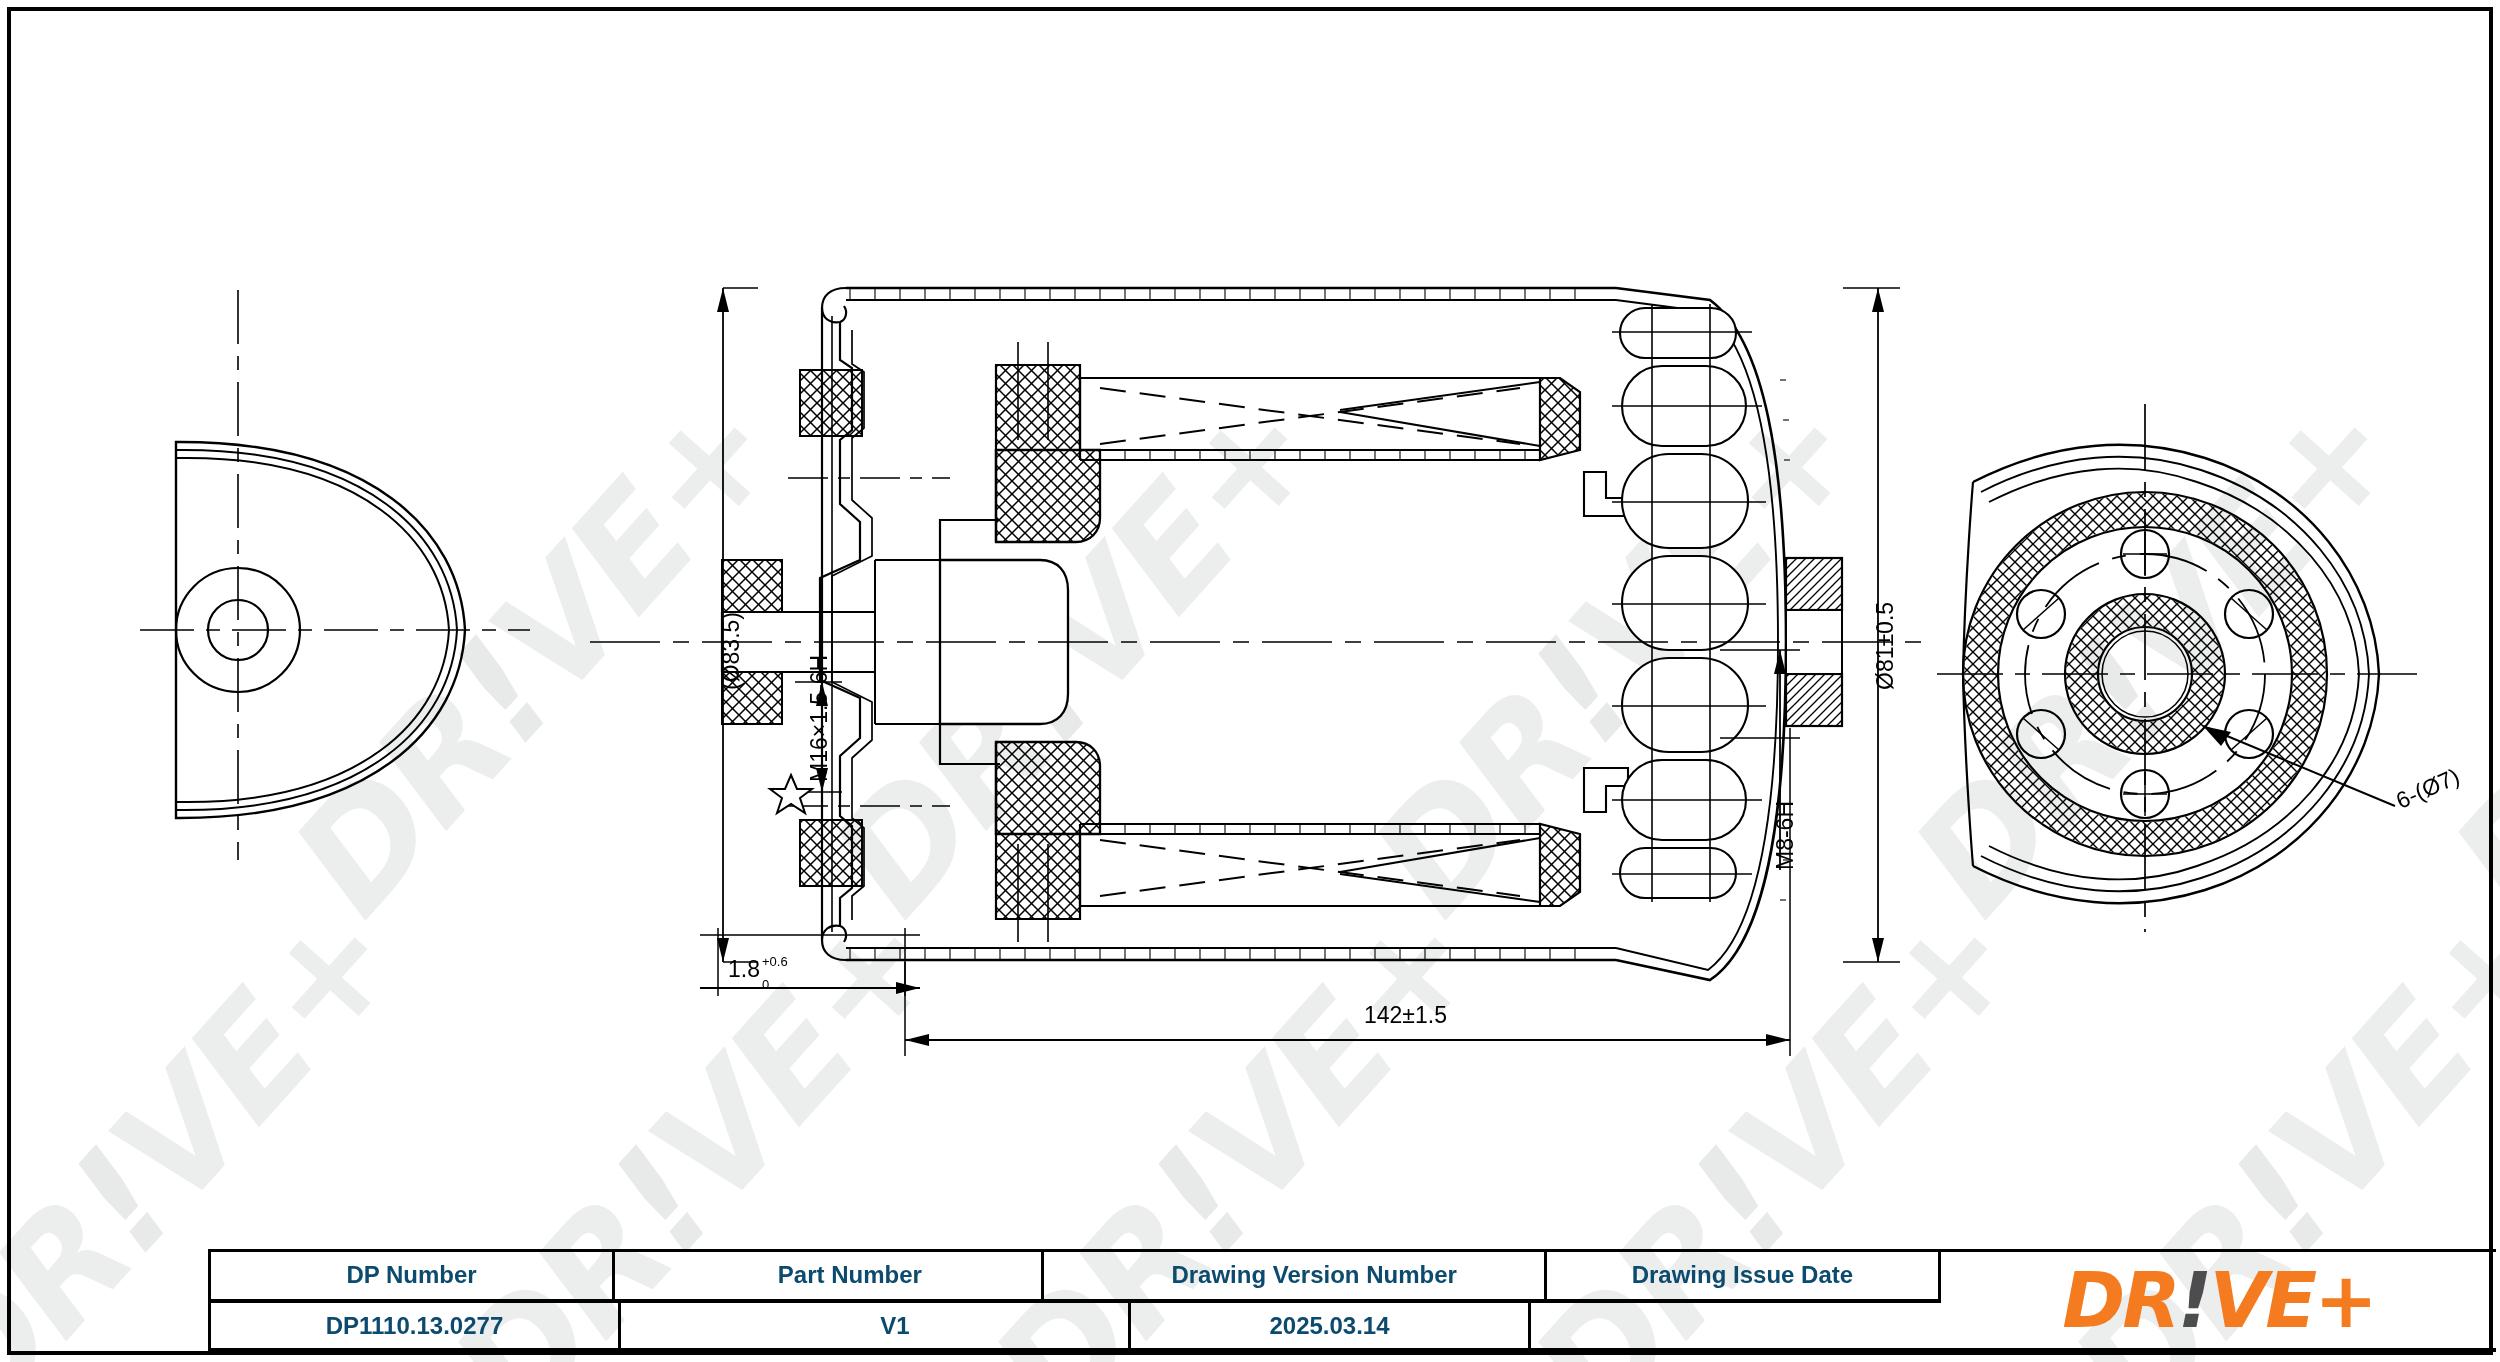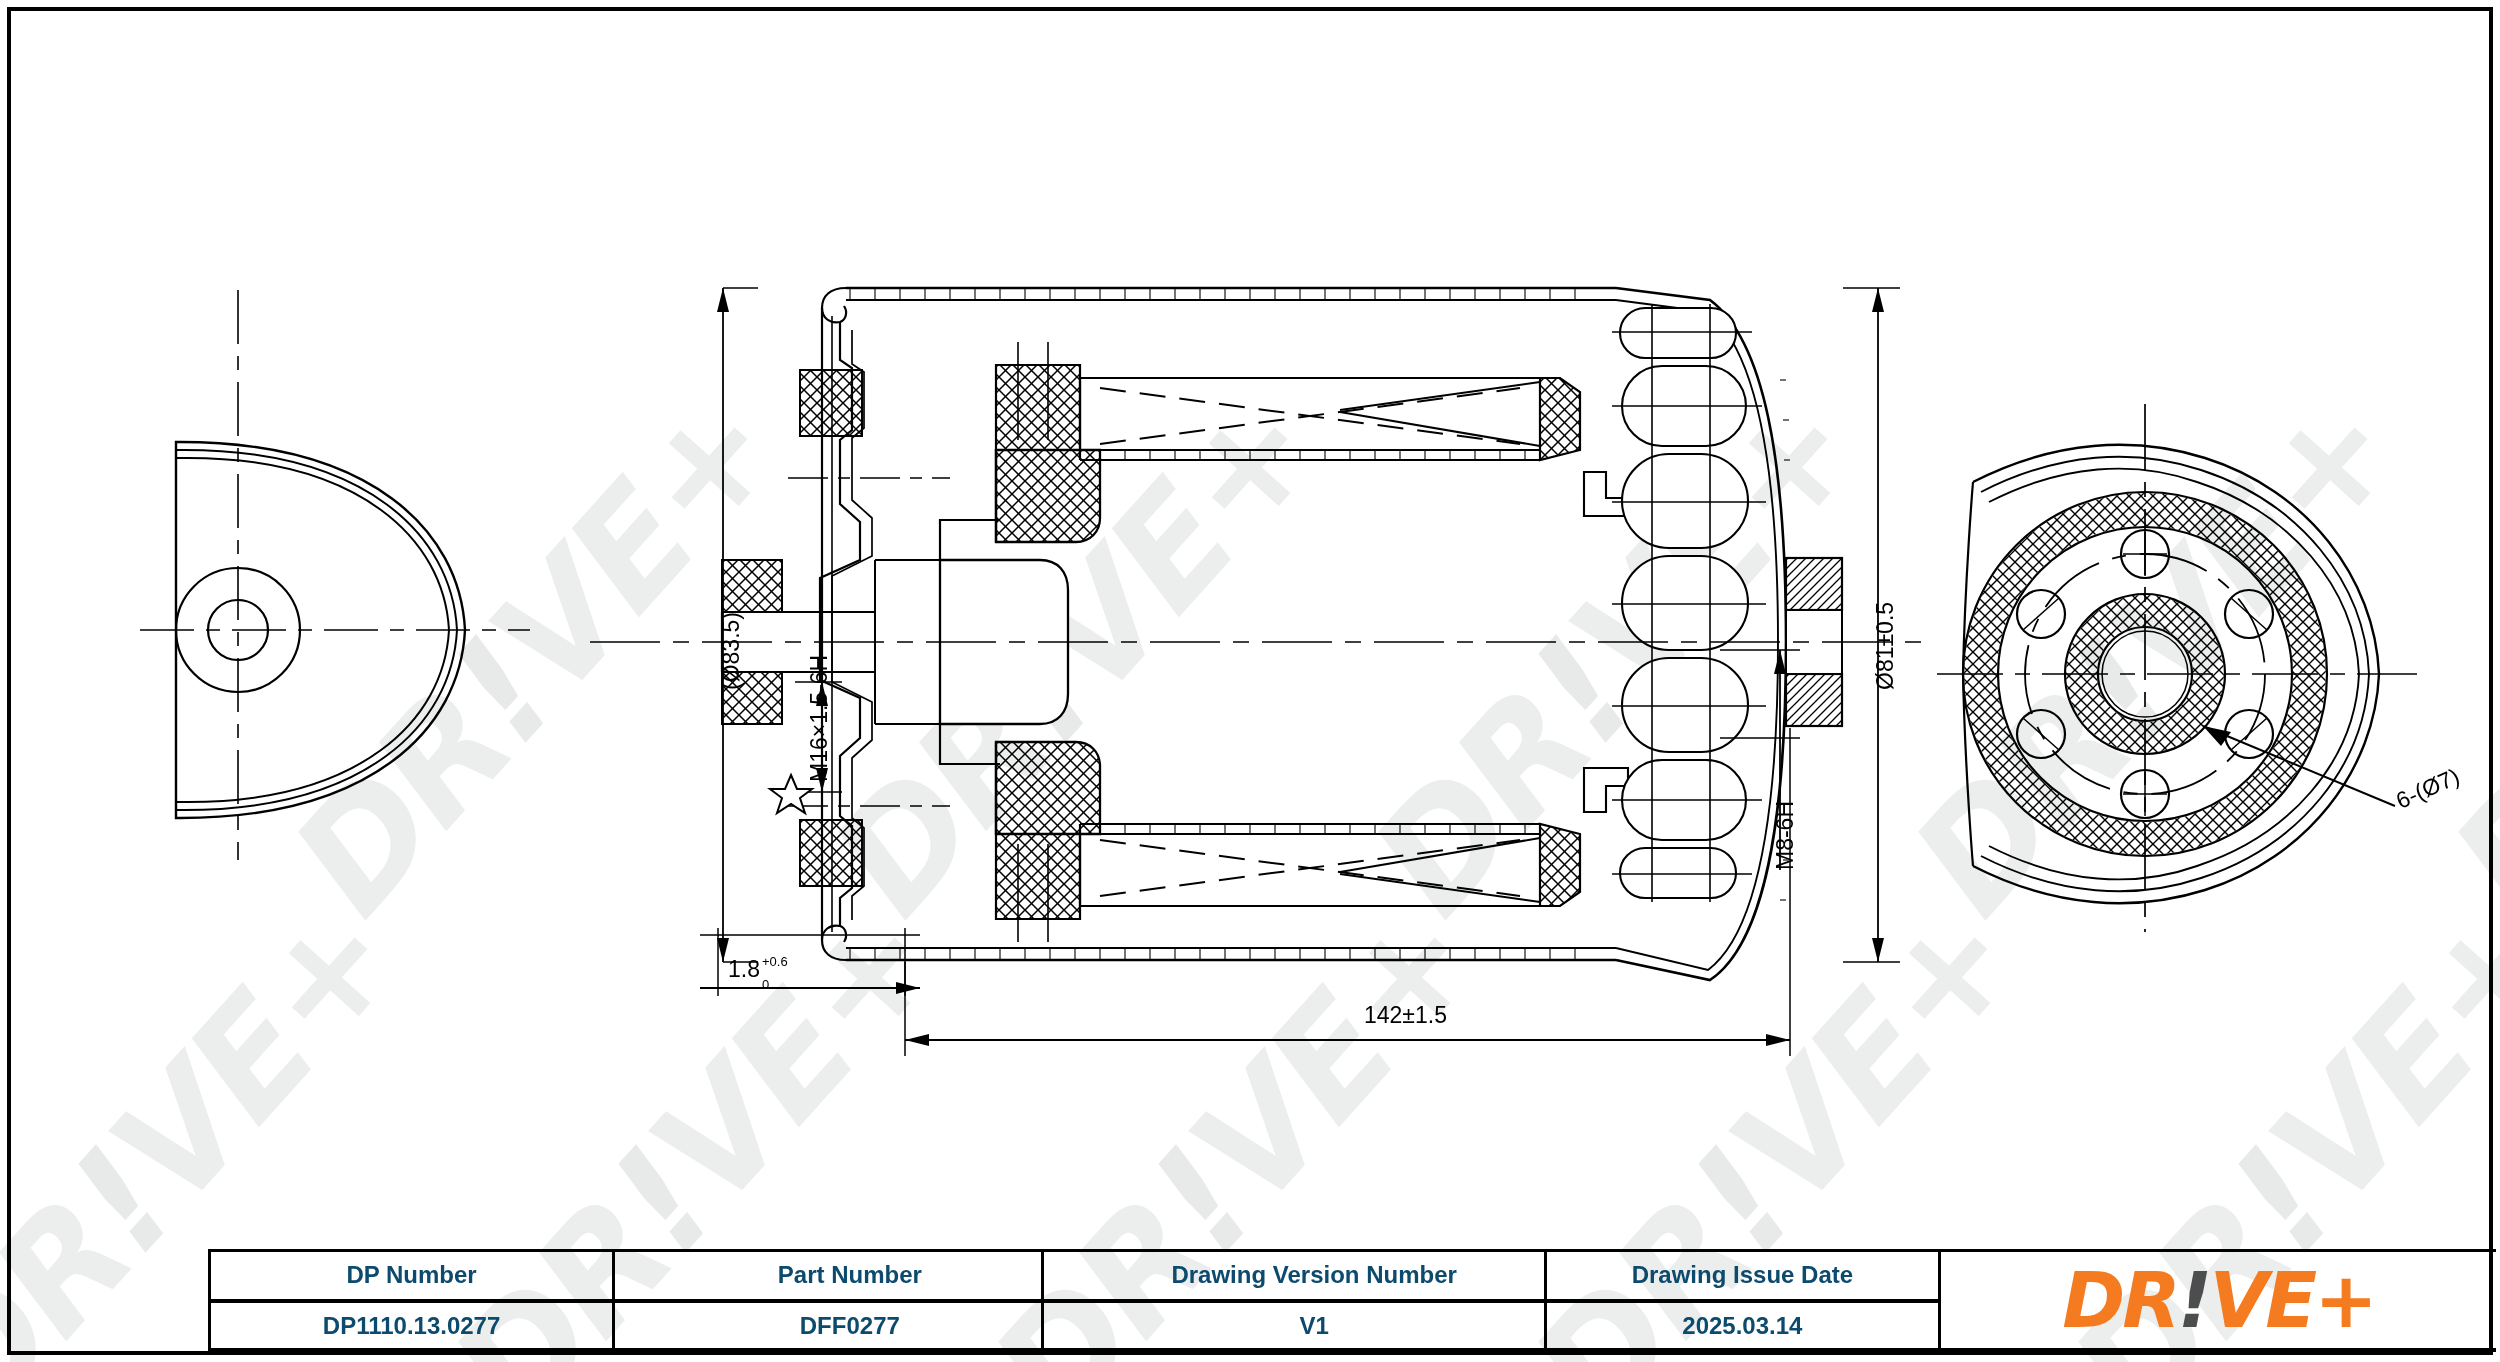--- a/index.html
+++ b/index.html
@@ -527,21 +527,20 @@
   <div class="titleblock">
     <div class="tb-tablewrap">
       <div class="tb-row head">
         <div class="tb-cell c0">DP Number</div>
         <div class="tb-cell c1">Part Number</div>
         <div class="tb-cell c2">Drawing Version Number</div>
         <div class="tb-cell c3">Drawing Issue Date</div>
       </div>
       <div class="tb-row">
         <div class="tb-cell c0">DP1110.13.0277</div>
-        <div class="tb-cell c1">DFF0277</div>
         <div class="tb-cell c2">V1</div>
         <div class="tb-cell c3">2025.03.14</div>
       </div>
     </div>
     <div class="tb-logo">
       <div class="logo">
         <span class="o">DR</span><span class="g">!</span><span class="o">VE+</span>
       </div>
     </div>
   </div>

